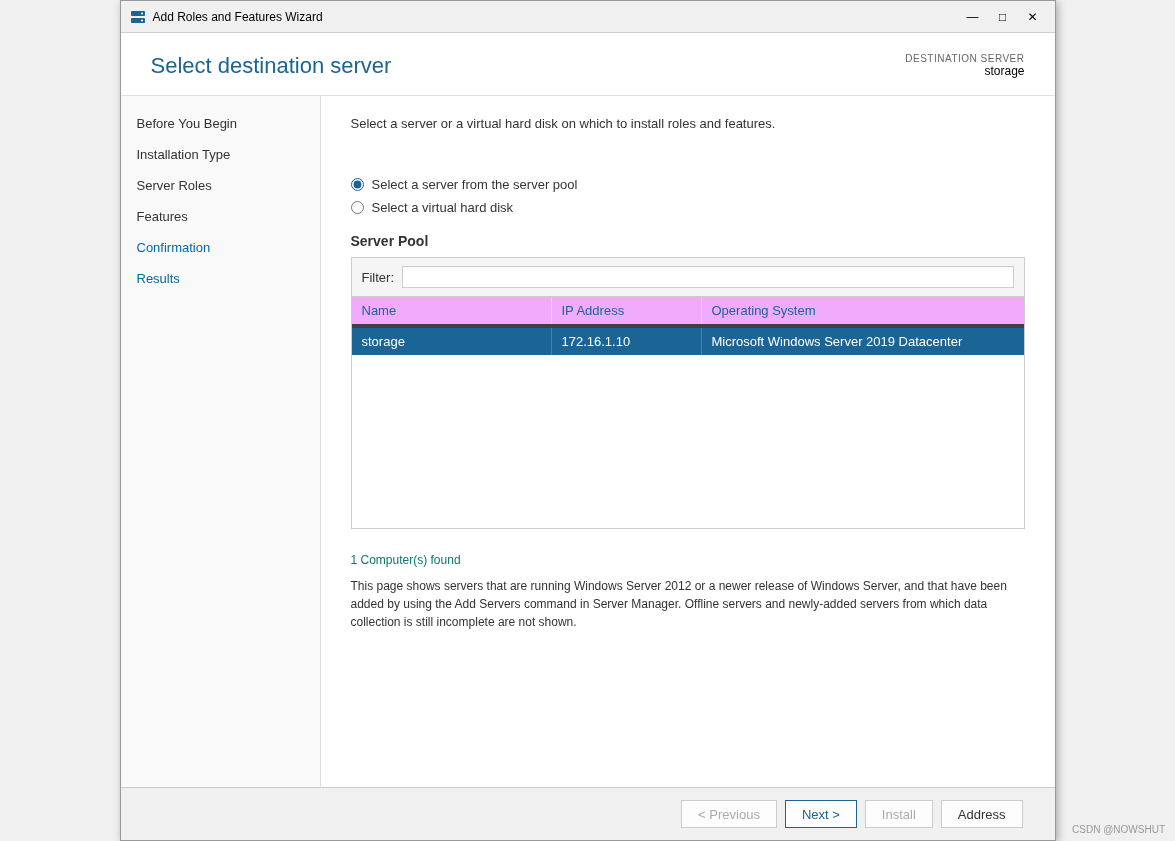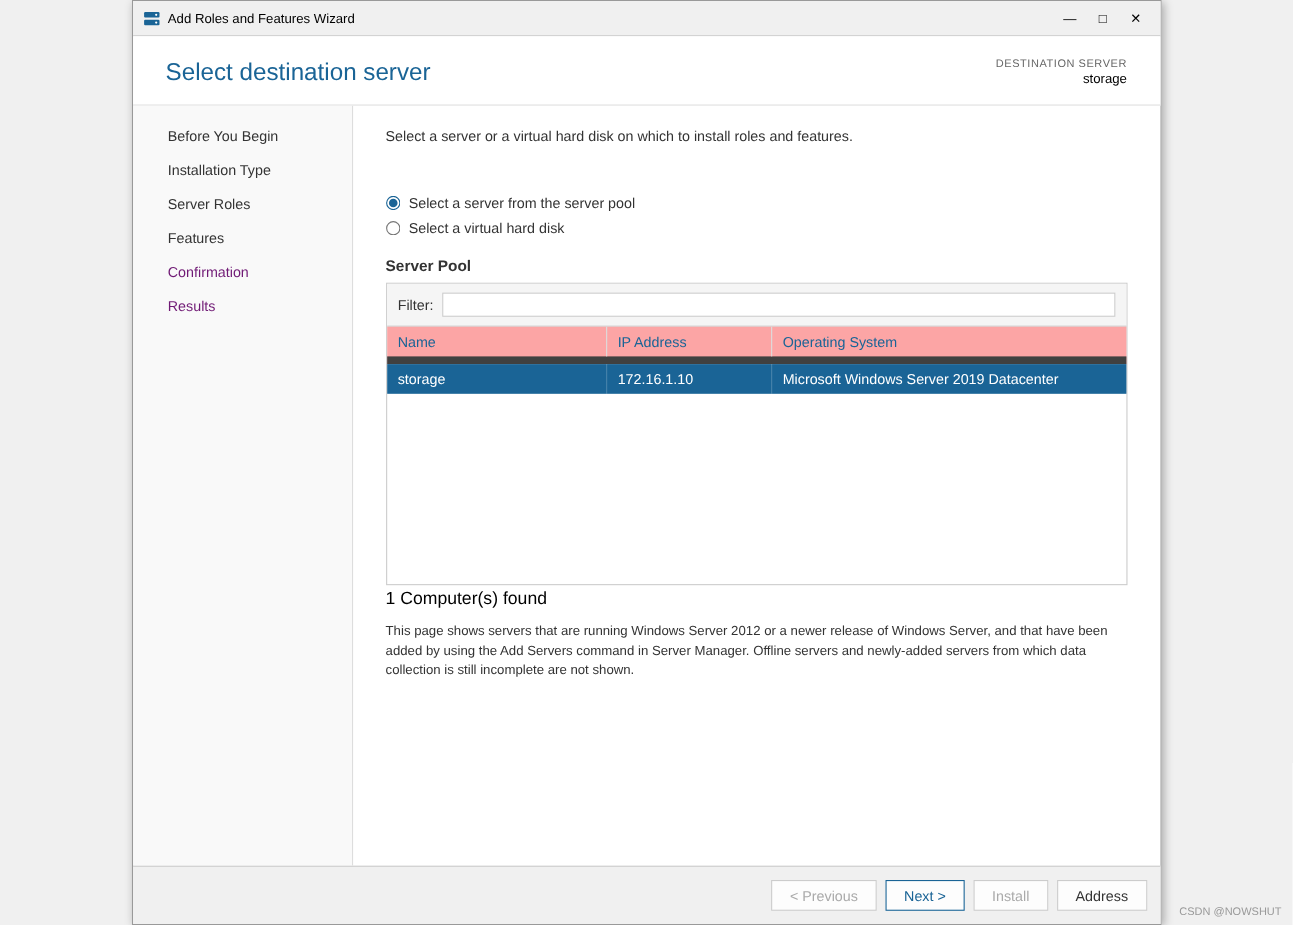--- a/index.html
+++ b/index.html
@@ -94,35 +94,35 @@
     .main-content {
       display: flex;
       flex: 1;
       overflow: hidden;
     }
 
     .sidebar {
       width: 200px;
       background: #f9f9f9;
       border-right: 1px solid #ddd;
-      padding: 12px 16px;
+      padding: 12px 0;
       flex-shrink: 0;
     }
     .sidebar-item {
       padding: 8px 16px;
       cursor: pointer;
       color: #333;
       font-size: 13px;
     }
     .sidebar-item.active {
       background: #1a6496;
       color: #ffffff;
     }
     .sidebar-item.disabled {
-      color: #701a75;
+      color: #0369a1;
       cursor: default;
     }
 
     .content-area {
       flex: 1;
       padding: 20px 30px;
       overflow-y: auto;
     }
 
     .description {
@@ -182,22 +182,22 @@
       border: 1px solid #ccc;
       padding: 2px 4px;
       font-size: 12px;
       font-family: 'Segoe UI', sans-serif;
       outline: none;
     }
 
     .table-header {
       display: grid;
       grid-template-columns: 200px 150px 1fr;
-      border-bottom: 7px solid #404040;
-      background: #fca5a5;
+      border-bottom: 4px solid #404040;
+      background: #f0abfc;
     }
     .table-header-cell {
       padding: 6px 10px;
       font-size: 13px;
       color: #1a6496;
       font-weight: normal;
       border-right: 1px solid #ddd;
     }
     .table-header-cell:last-child { border-right: none; }
 
@@ -217,35 +217,35 @@
       padding: 6px 10px;
       font-size: 13px;
       border-right: 1px solid rgba(255,255,255,0.2);
     }
     .table-row:not(.selected) .table-cell {
       border-right: 1px solid #eee;
     }
     .table-cell:last-child { border-right: none; }
 
     .computers-found {
-      font-size: 16px;
-      color: #000000;
-      margin-top: 4px;
+      font-size: 12px;
+      color: #0f766e;
+      margin-top: 24px;
       margin-bottom: 10px;
     }
     .info-text {
       font-size: 12px;
       color: #333;
       line-height: 1.5;
     }
 
     .footer {
       background: #f0f0f0;
       border-top: 1px solid #ccc;
-      padding: 12px 12px;
+      padding: 12px 32px;
       display: flex;
       justify-content: flex-end;
       align-items: center;
       gap: 8px;
       flex-shrink: 0;
     }
     .btn {
       height: 28px;
       padding: 0 16px;
       font-size: 13px;

